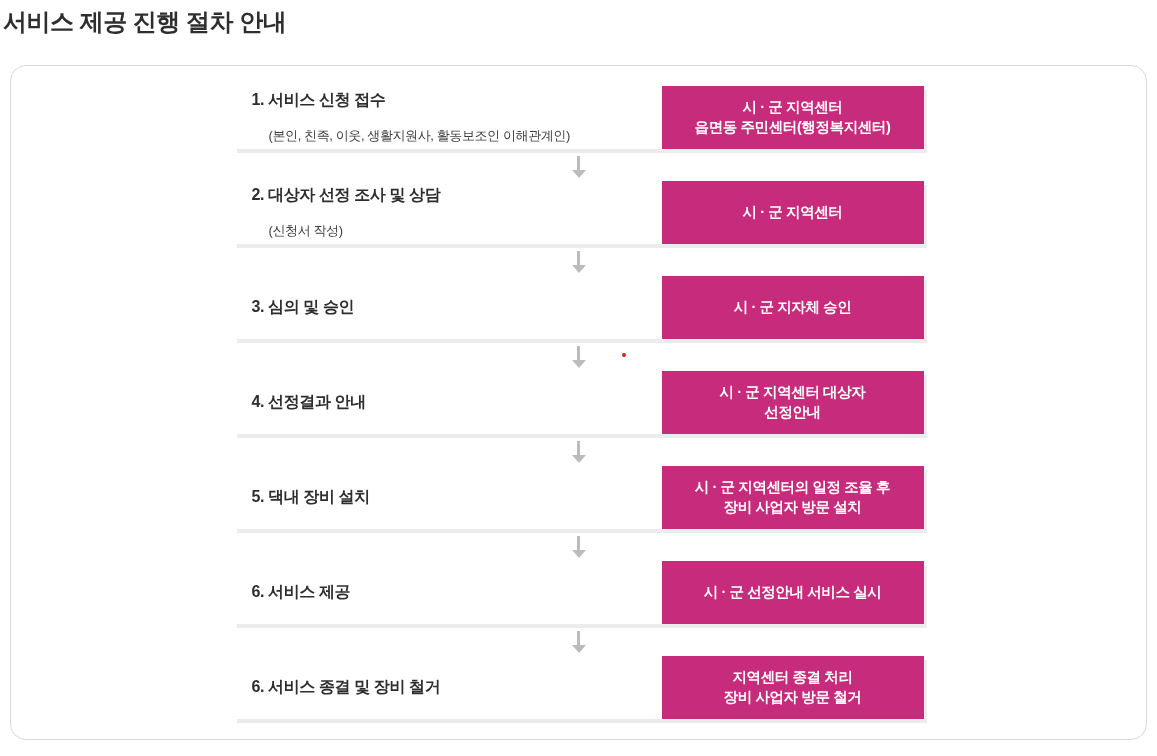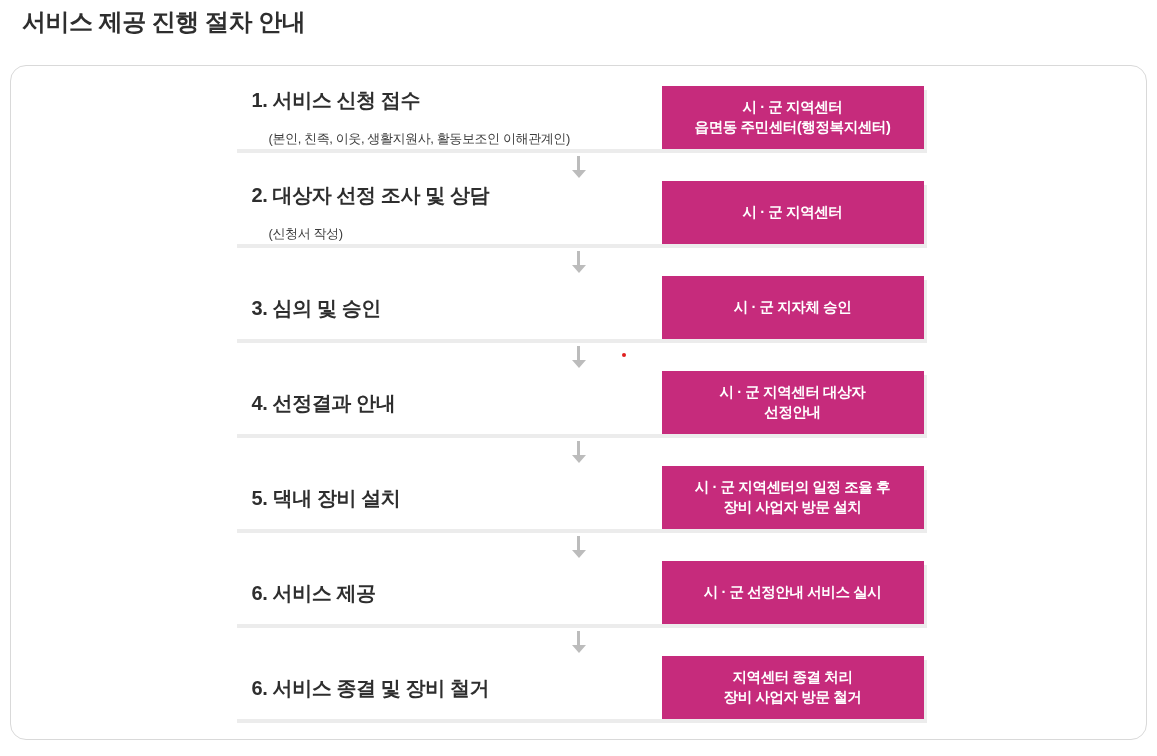--- a/index.html
+++ b/index.html
@@ -19,21 +19,21 @@
   }
   .page {
     position: relative;
     width: 1157px;
     height: 756px;
     background: #ffffff;
     overflow: hidden;
   }
   .page-title {
     position: absolute;
-    left: 22px;
+    left: 3px;
     top: 6px;
     font-size: 24px;
     font-weight: 800;
     color: var(--text-dark);
     letter-spacing: -0.5px;
   }
   .flow-panel {
     position: absolute;
     left: 10px;
     top: 65px;
@@ -61,21 +61,21 @@
   }
   .step-left {
     flex: 1;
     display: flex;
     flex-direction: column;
     justify-content: center;
     padding-left: 18px;
     background: #ffffff;
   }
   .step-title {
-    font-size: 20px;
+    font-size: 16px;
     font-weight: 800;
     color: var(--text-dark);
     letter-spacing: -0.4px;
     line-height: 1.3;
   }
   .step-subtitle {
     font-size: 13px;
     font-weight: 400;
     color: var(--text-sub);
     letter-spacing: -0.4px;

